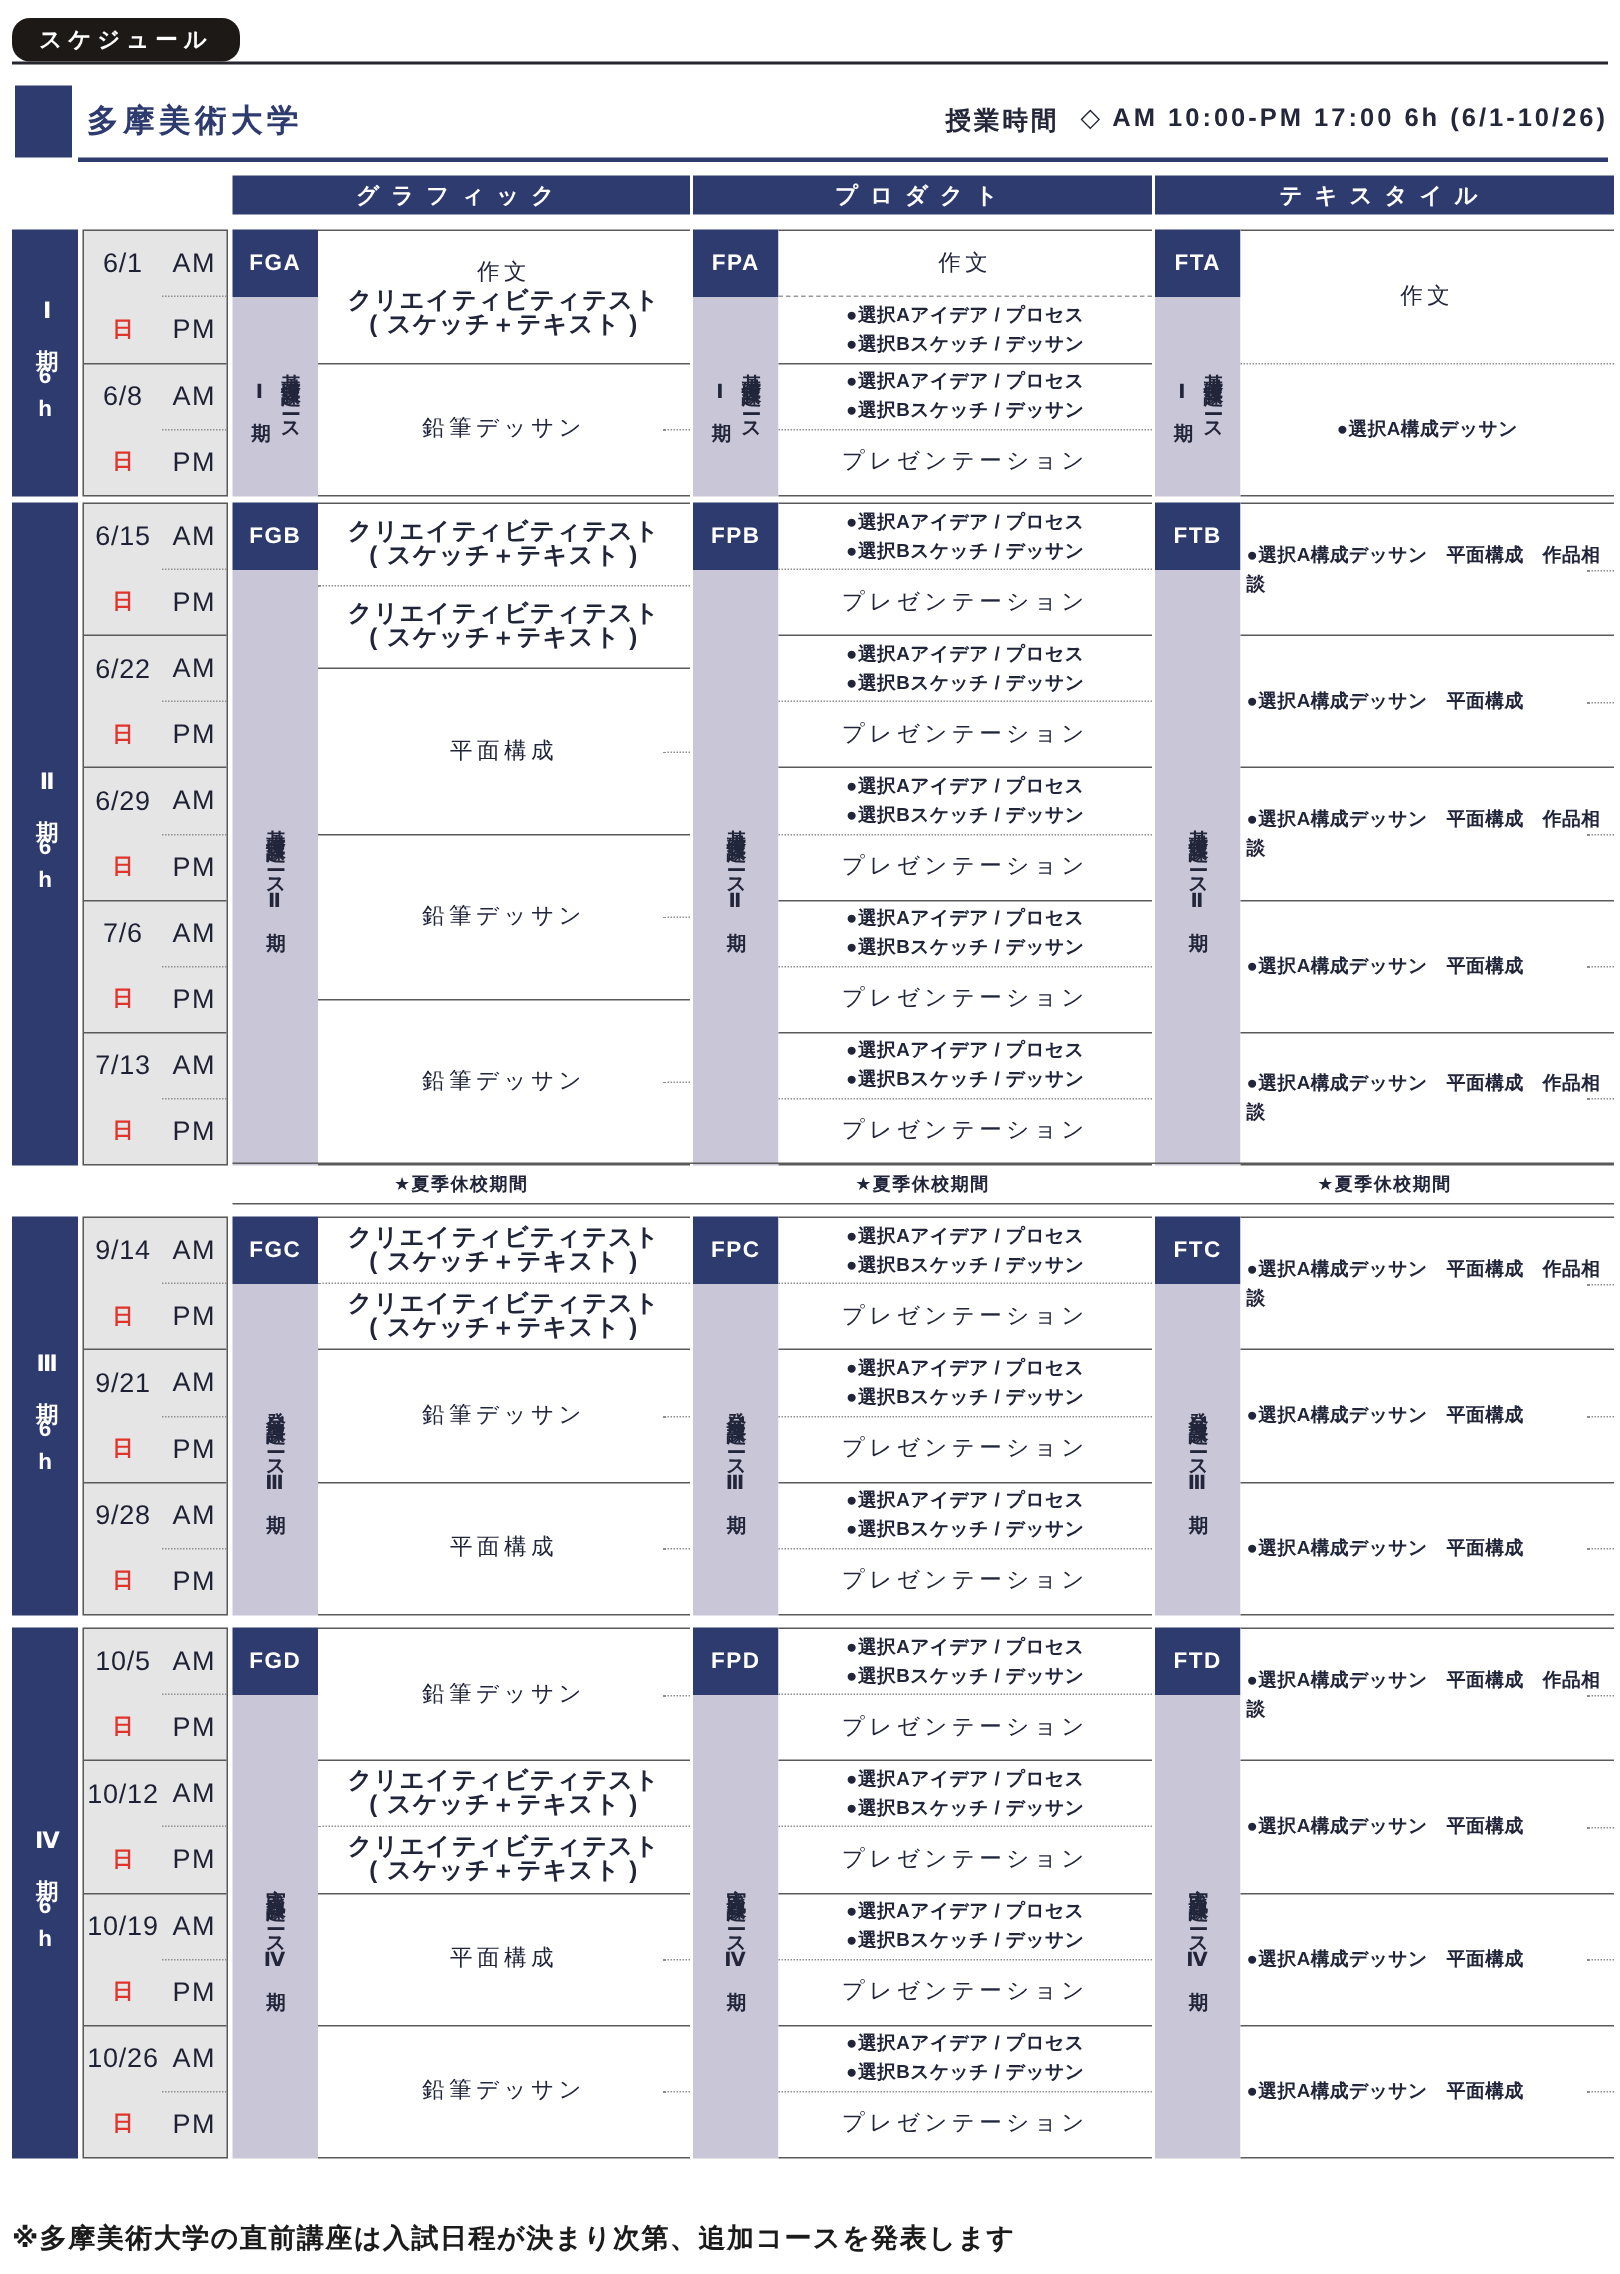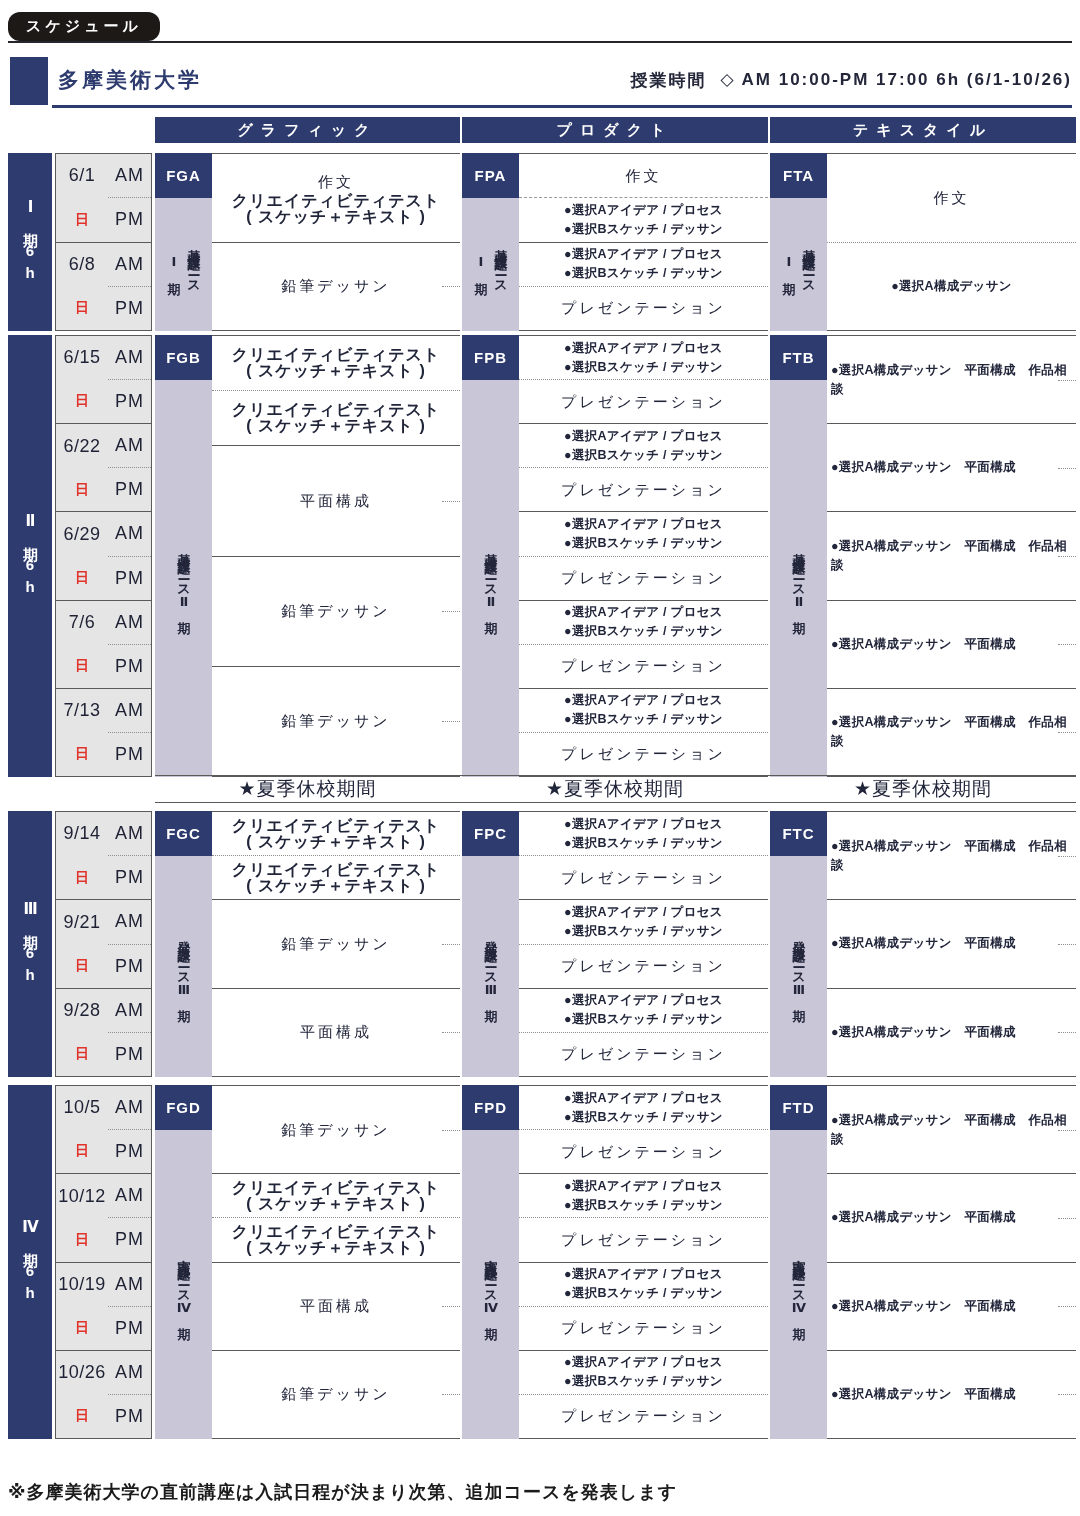--- a/index.html
+++ b/index.html
@@ -63,21 +63,21 @@
   .cfull{flex:1;display:flex;flex-direction:column;align-items:center;justify-content:center;position:relative;}
   .cfull.left{align-items:flex-start;padding-left:4px;}
   .stub::after{content:"";position:absolute;right:0;top:50%;width:18px;border-top:1px dotted var(--dot);}
   .tL{font-size:15px;letter-spacing:3px;font-weight:500;line-height:22px;}
   .tS{font-size:16px;font-weight:bold;letter-spacing:1px;line-height:16px;}
   .tB{font-size:12.5px;font-weight:bold;letter-spacing:.3px;line-height:19px;}
   
   .summer{left:155px;top:775px;width:921px;height:28px;border-top:1px solid var(--line);
           border-bottom:1px solid var(--line);display:flex;}
   .summer .scell{display:flex;align-items:center;justify-content:center;
-                 font-size:19px;font-weight:normal;letter-spacing:1px;}
+                 font-size:12px;font-weight:bold;letter-spacing:1px;}
   .summer .scell:nth-child(1){width:305px;margin-right:2px;}
   .summer .scell:nth-child(2){width:306px;margin-right:2px;}
   .summer .scell:nth-child(3){width:306px;}
   
   .footnote{left:8px;top:1480px;font-size:18px;font-weight:bold;letter-spacing:1px;color:#1b1b1b;}
 </style>
 </head>
 <body>
 
 <div class="abs tag">スケジュール</div>

